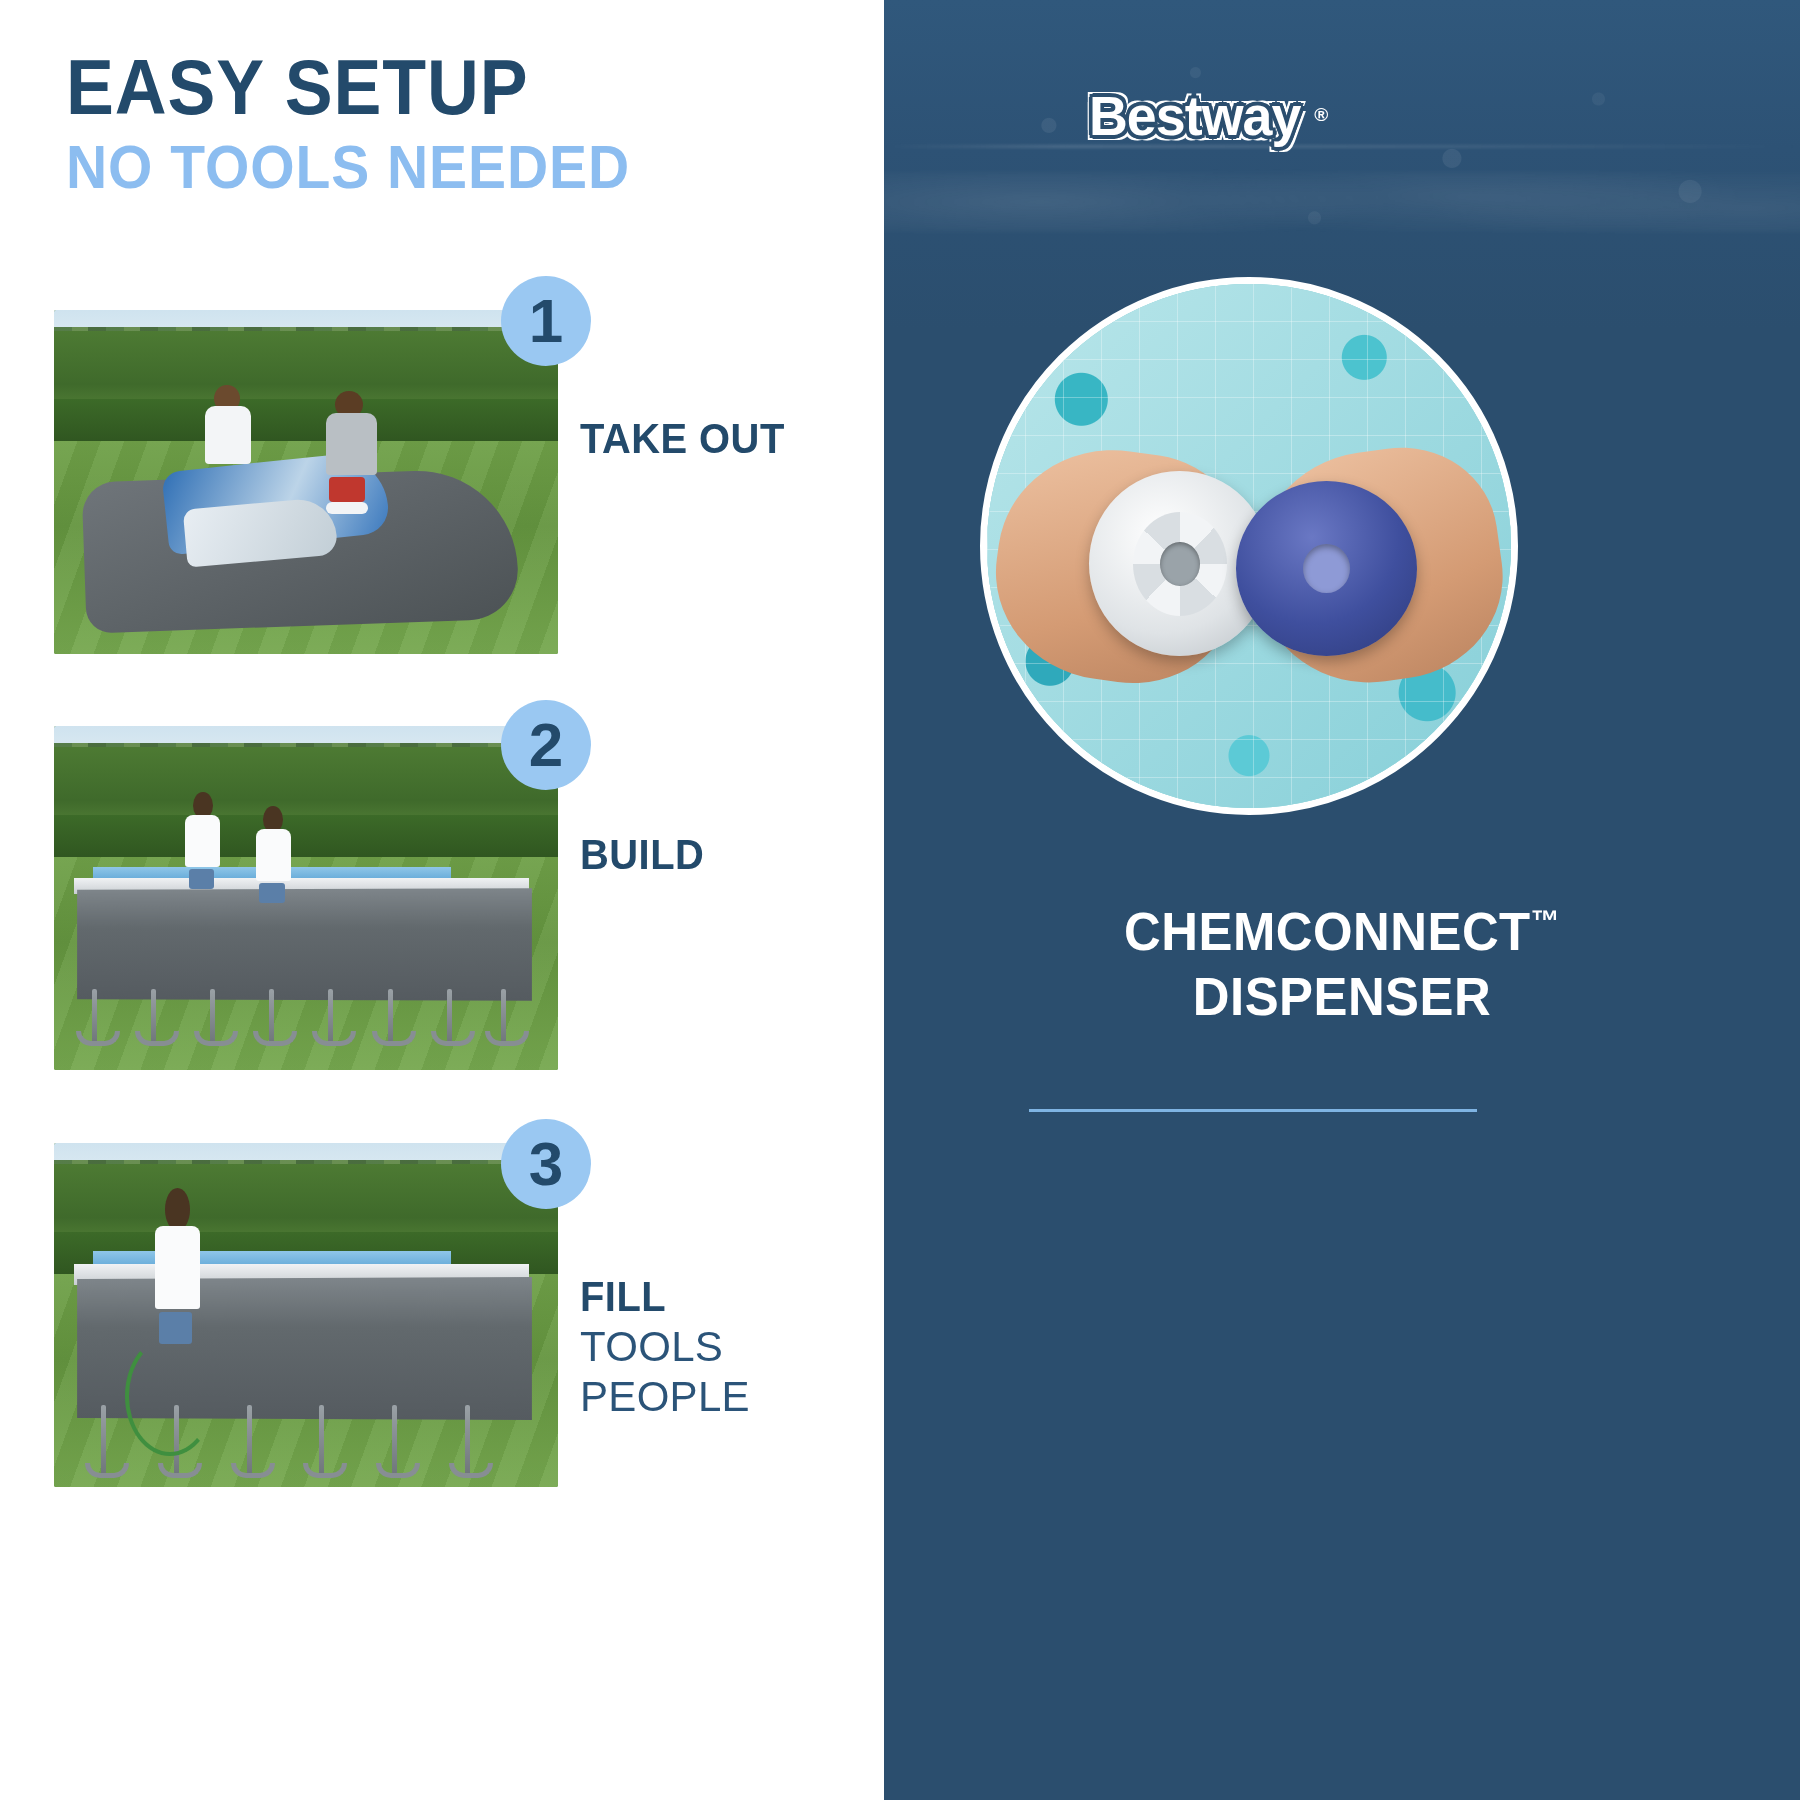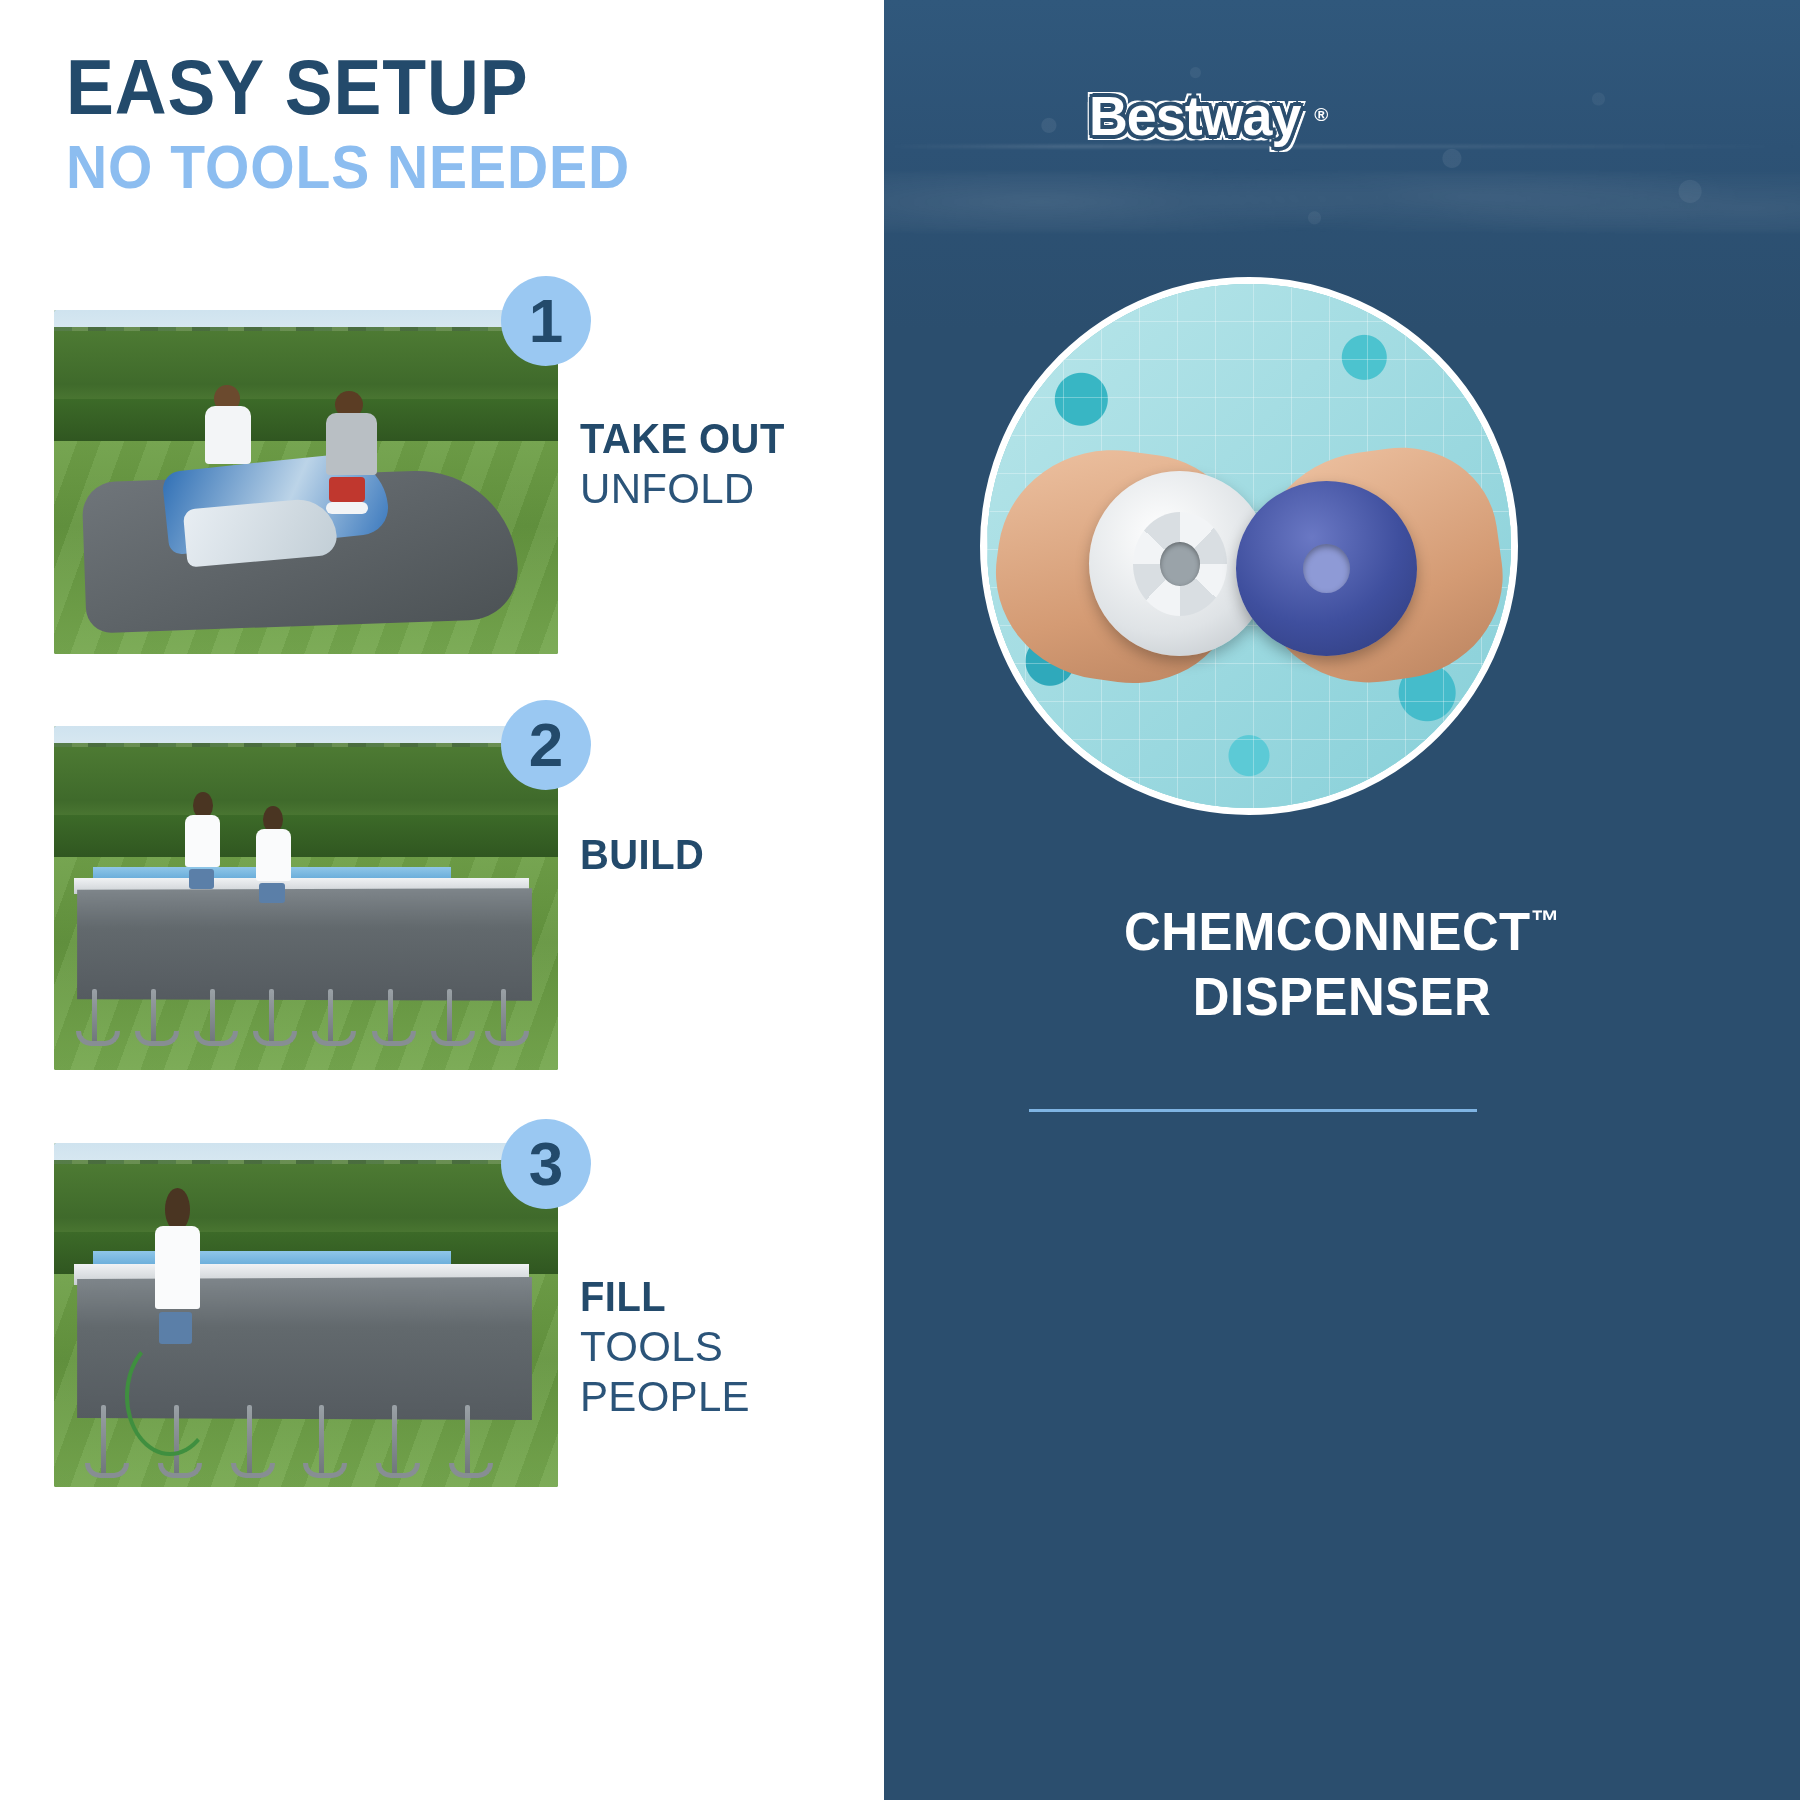--- a/index.html
+++ b/index.html
@@ -284,21 +284,20 @@
         <div class="kid-b">
             <span class="h"></span>
             <span class="t"></span>
             <span class="s"></span>
             <span class="sh"></span>
           </div>
       </div>
       <div class="badge badge-1">1</div>
       <div class="caption caption-1">
         <div class="cap-strong">TAKE OUT</div>
-        <div class="cap-line">UNFOLD</div>
       </div>
     </div>
 
     <div class="step step-2">
       <div class="photo">
         <div class="sky"></div>
         <div class="treeline"></div>
         <div class="trees"></div>
         <div class="hedge"></div>
         <div class="lawn"></div>

